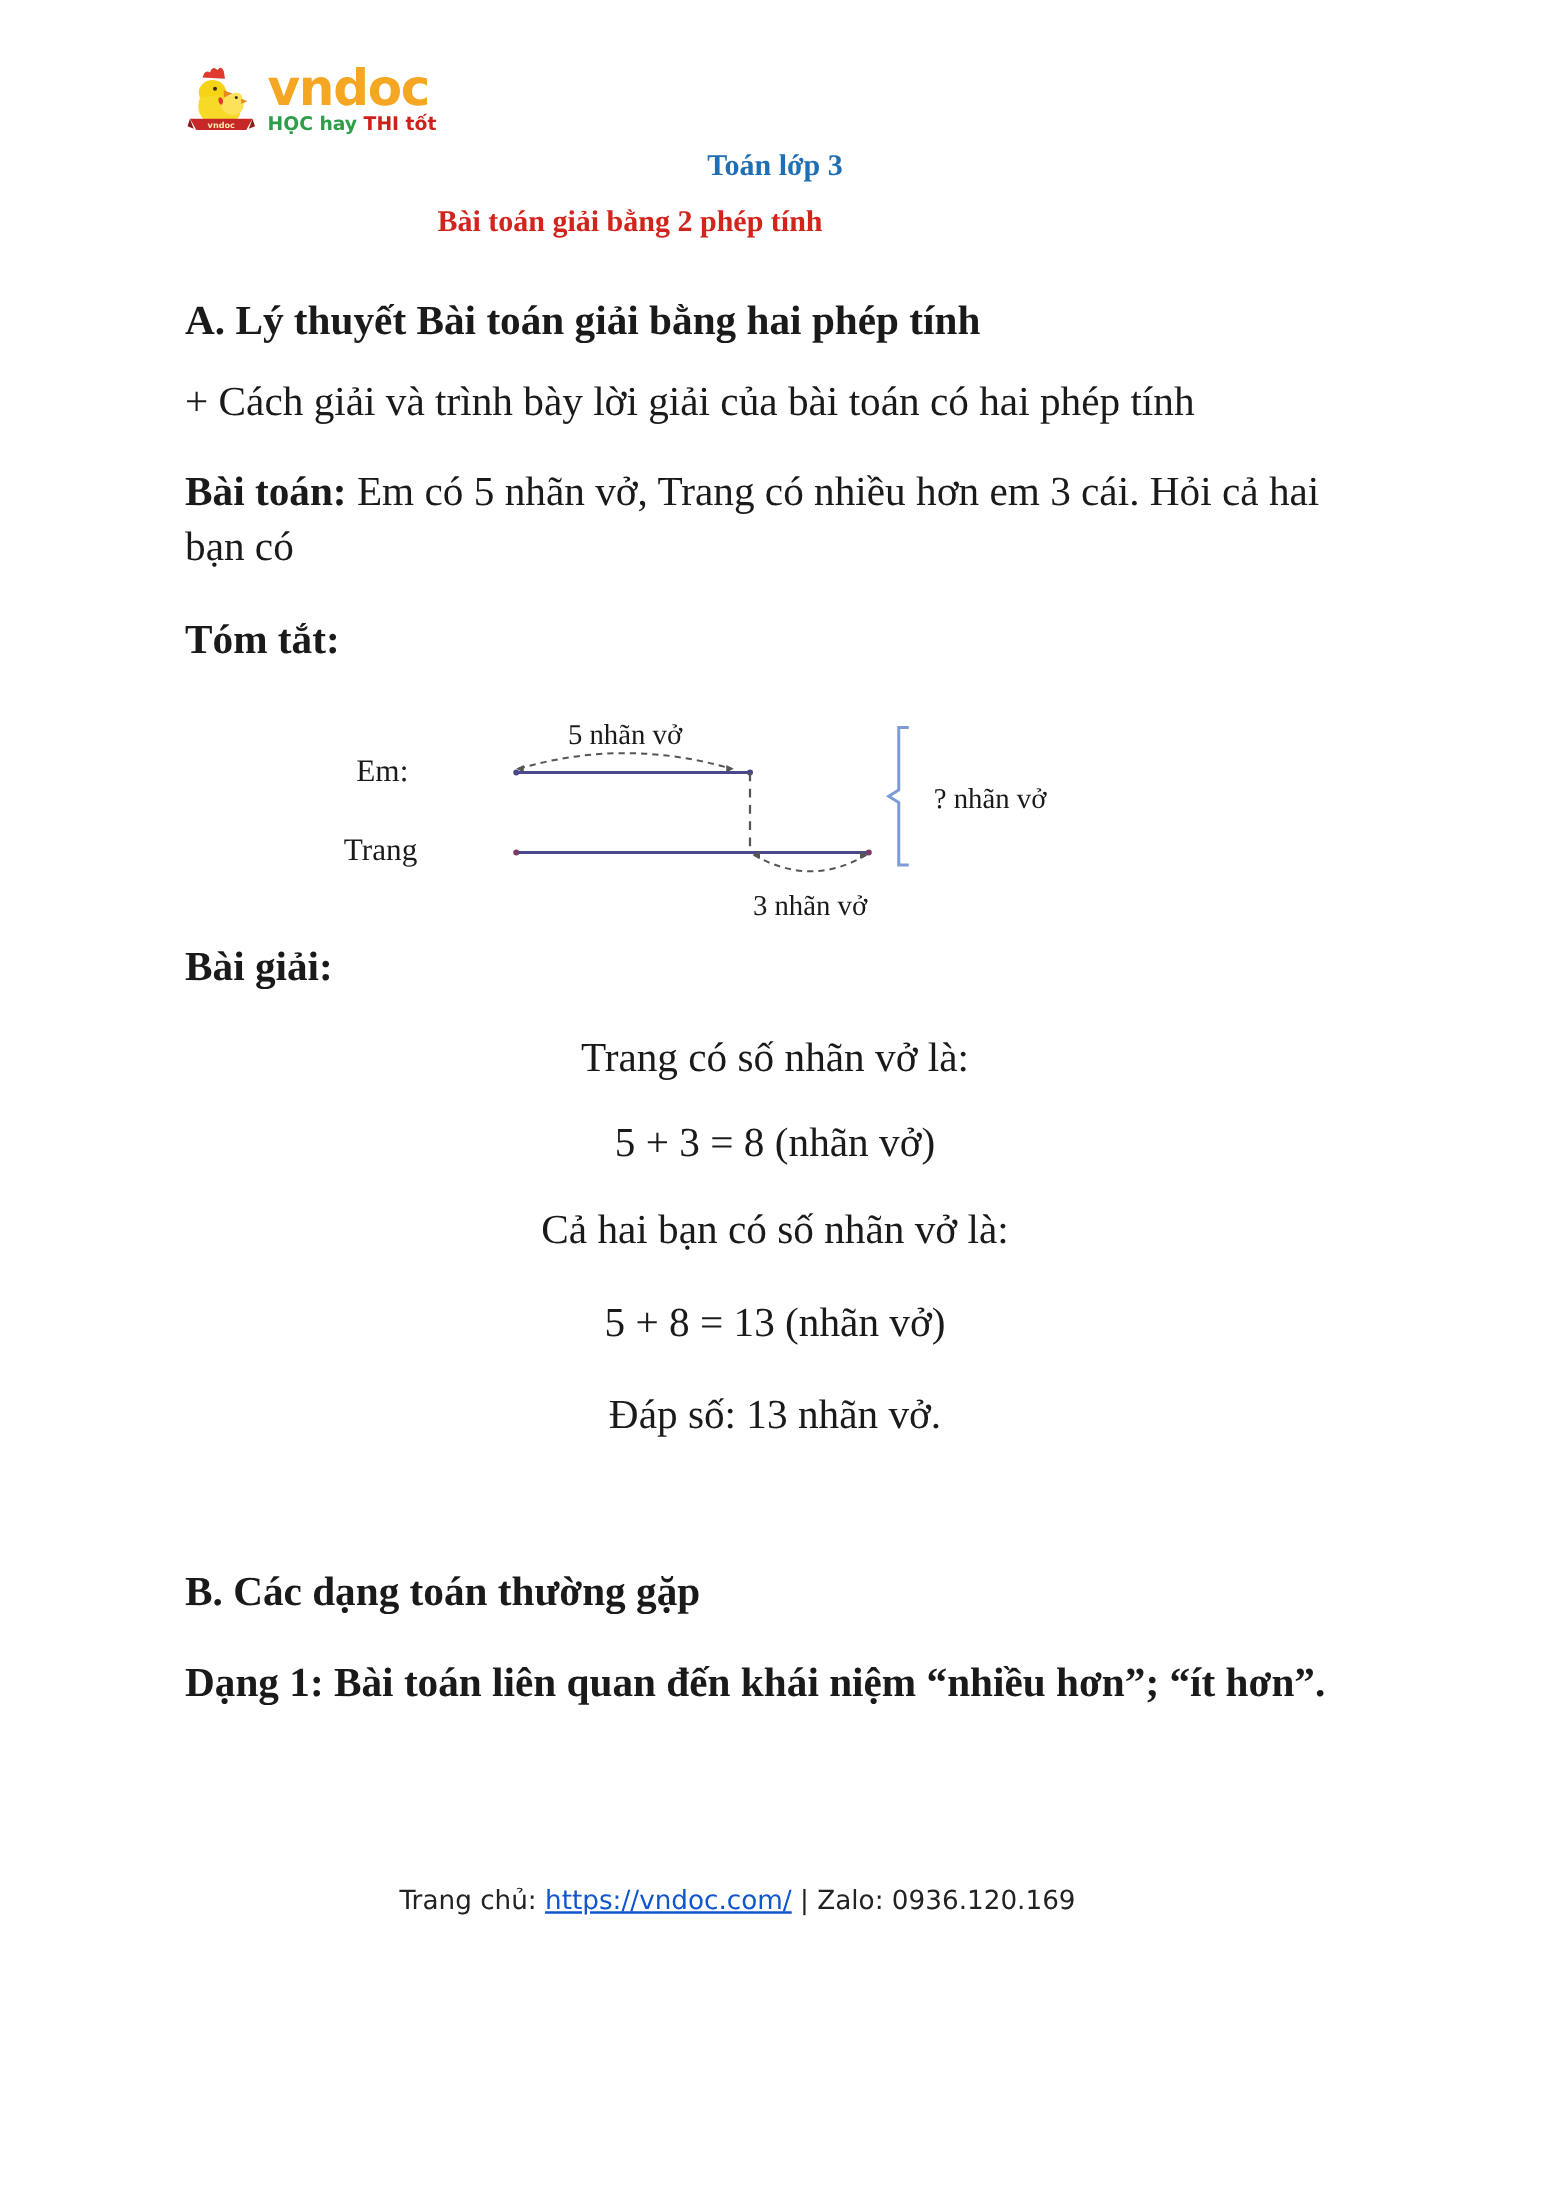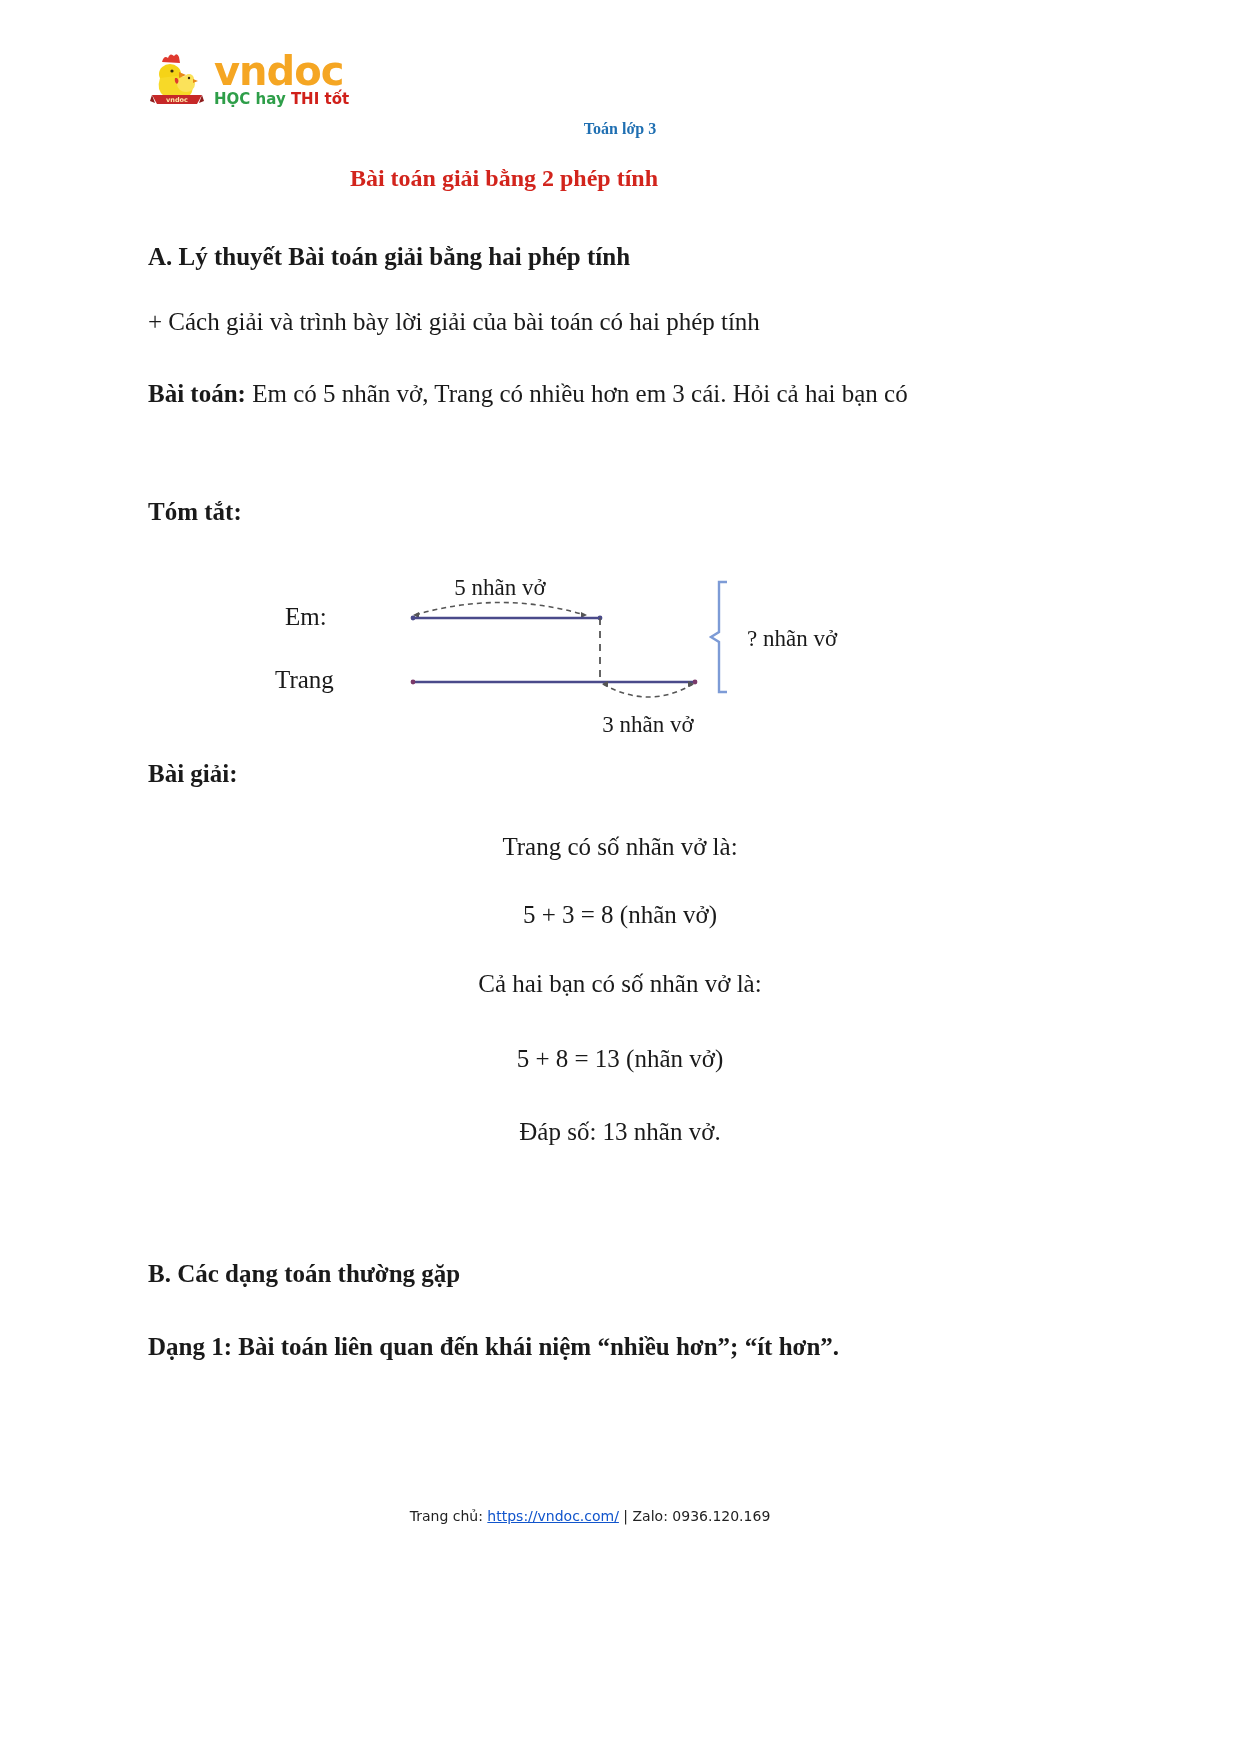--- a/index.html
+++ b/index.html
@@ -63,38 +63,38 @@
   .tag-green { color: #2E9E49; }
   .tag-red { color: #D0201A; }
 
   
   .doc-title {
     position: absolute;
     left: 0;
     top: 120px;
     width: 1240px;
     text-align: center;
-    font-size: 16px;
+    font-size: 24px;
     font-weight: bold;
     color: #1F6FB2;
   }
   .doc-subtitle {
     position: absolute;
     left: 0;
     top: 165px;
     width: 1008px;
     text-align: center;
     font-size: 24px;
     font-weight: bold;
     color: #D2241C;
   }
 
   p.para {
     margin: 0;
-    font-size: 25px;
+    font-size: 33px;
     line-height: 44px;
     color: #1a1a1a;
   }
   p.para.bold { font-weight: bold; }
   .b { font-weight: bold; text-align: center; }
 
   .blk { position: absolute; left: 148px; width: 944px; }
 
   .centered { text-align: center; }
 
@@ -109,21 +109,21 @@
   .diagram svg { display: block; }
 
   
   .footer {
     position: absolute;
     left: 0;
     top: 1508px;
     width: 1180px;
     text-align: center;
     font-family: "DejaVu Sans", sans-serif;
-    font-size: 14px;
+    font-size: 21px;
     color: #222222;
   }
   .footer a {
     color: #1155CC;
     text-decoration: underline;
   }
 </style>
 </head>
 <body>
 

